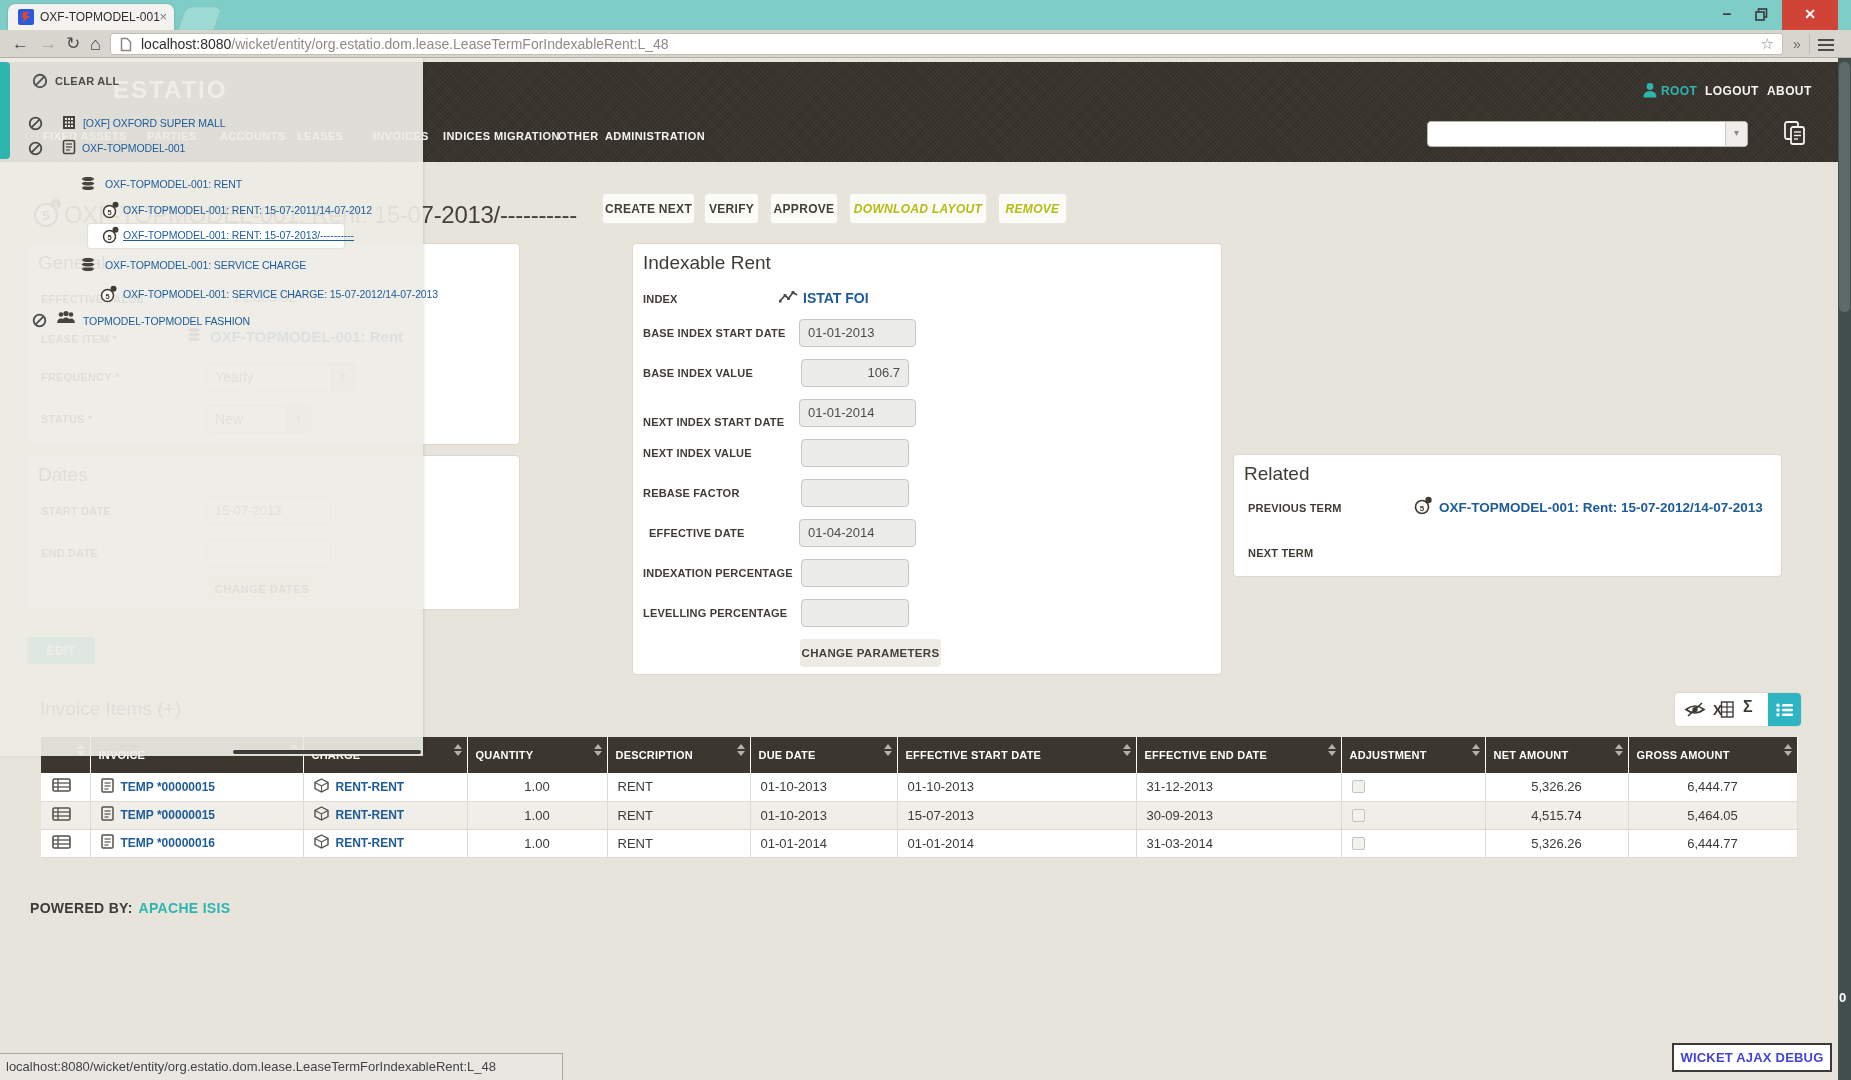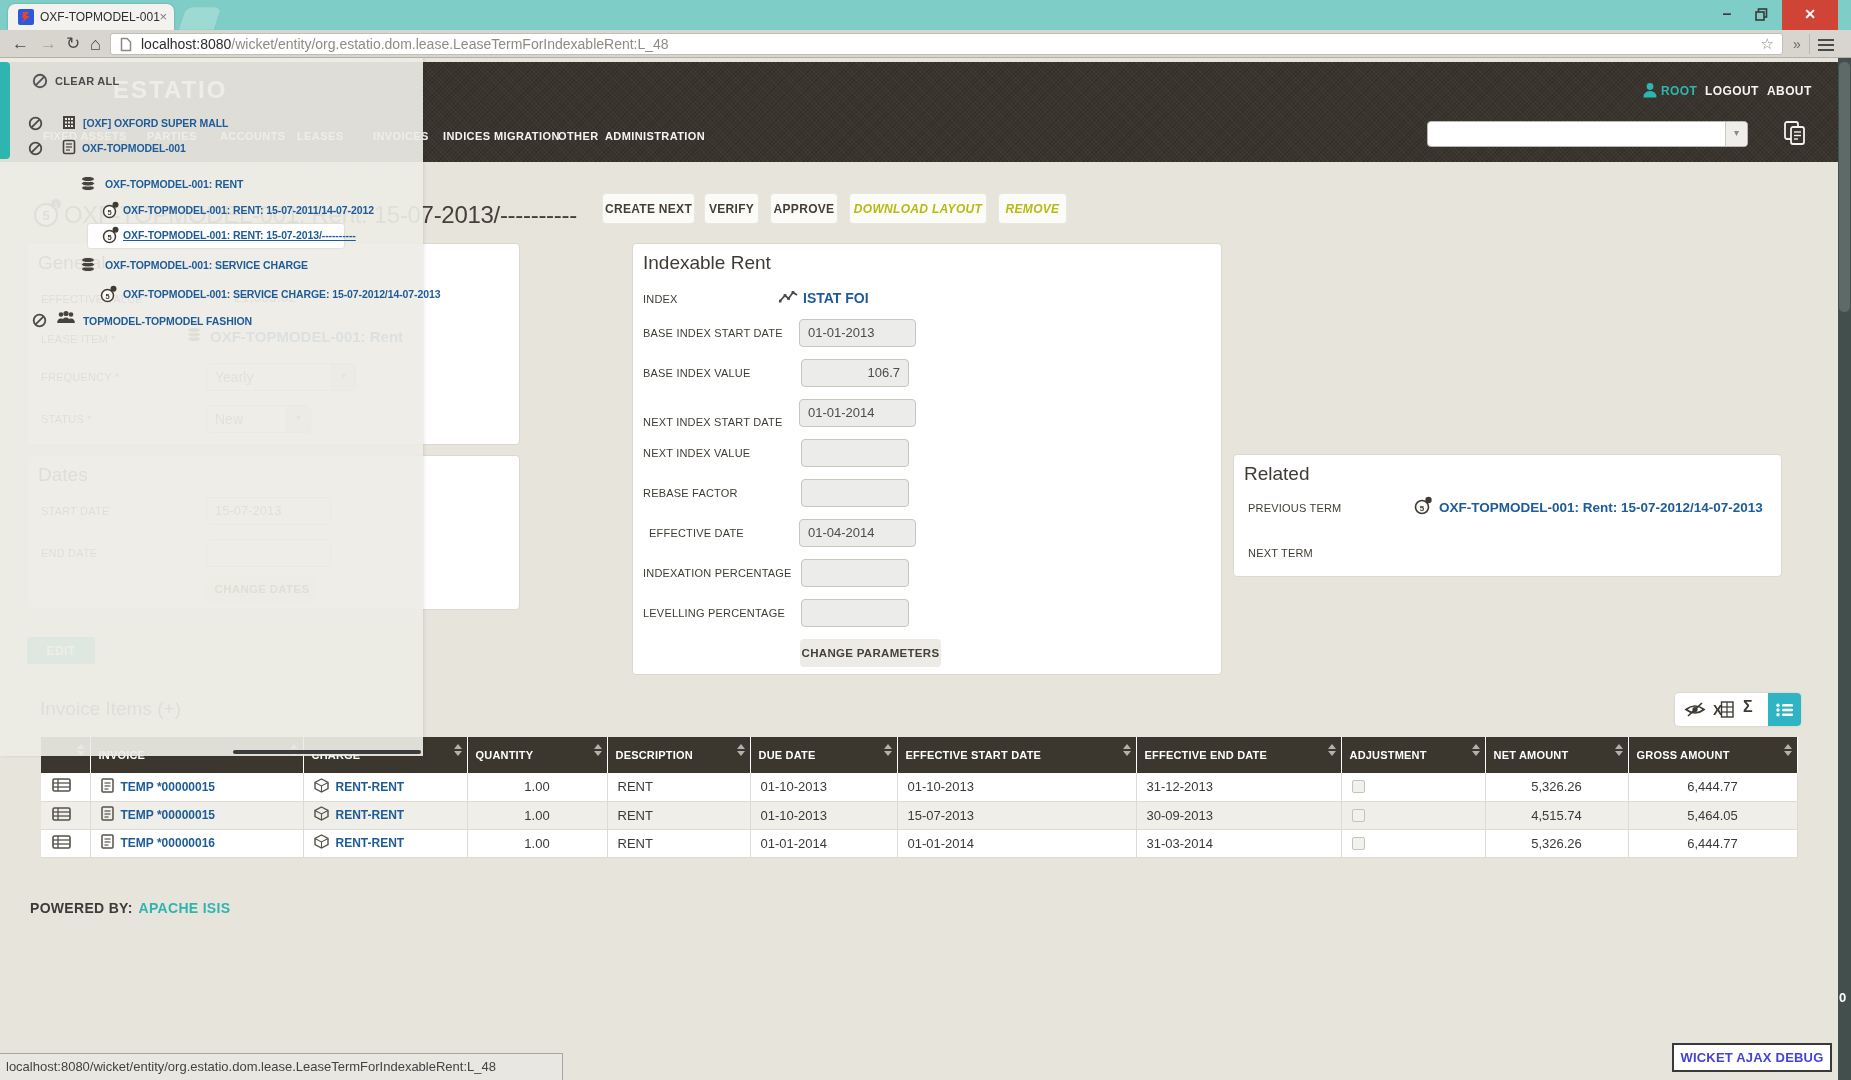--- a/index.html
+++ b/index.html
@@ -35,21 +35,21 @@
   .search-input { position:absolute; left:2px; top:2px; width:292px; height:20px; border:none; outline:none; font-size:13px; background:transparent; }
 
   .title-row { position:absolute; left:33px; top:140px; height:32px; }
   .page-title { position:absolute; left:31px; top:3px; font-size:24px; color:#45413a; white-space:nowrap; letter-spacing:-.3px; }
 
   .action-btn { position:absolute; top:135px; height:31px; background:#fbfbf8; border:1px solid #e9e7e0; border-radius:4px; font-size:12px; font-weight:bold; color:#433f37; letter-spacing:.3px; text-align:center; font-family:"Liberation Sans", sans-serif; cursor:pointer; }
   .action-yellow { color:#b6bb13; font-style:italic; }
 
   .panel { position:absolute; background:#fff; border:1px solid #dbd8d1; border-radius:4px; }
   .ptitle { position:absolute; left:10px; top:8px; font-size:19px; color:#3f3b35; }
-  .flabel { position:absolute; font-size:11px; font-weight:normal; color:#403c35; letter-spacing:.2px; white-space:nowrap; }
+  .flabel { position:absolute; font-size:11px; font-weight:bold; color:#403c35; letter-spacing:.2px; white-space:nowrap; }
   .ro-input { position:absolute; height:28px; background:#ececea; border:1px solid #c9c6c0; border-radius:4px; font-size:13px; color:#4c4c4c; line-height:26px; padding:0 8px; overflow:hidden; white-space:nowrap; }
   .ro-right { text-align:right; }
   .sub-btn { position:absolute; height:28px; background:#edebe6; border:none; border-radius:4px; font-size:11.5px; font-weight:bold; color:#45413a; letter-spacing:.3px; font-family:"Liberation Sans", sans-serif; cursor:pointer; }
   .bluelink { color:#1d5b99; font-weight:bold; text-decoration:none; white-space:nowrap; }
   .ghost-select { position:absolute; height:28px; background:#fff; border:1px solid #c9c6c0; border-radius:4px; font-size:14px; color:#555; line-height:26px; padding:0 8px; }
   .ghost-select .dd { position:absolute; right:0; top:0; width:24px; height:26px; background:#e8e6e1; border-left:1px solid #c9c6c0; text-align:center; line-height:24px; color:#8a8a8a; font-size:10px; border-radius:0 3px 3px 0; }
   .edit-btn { position:absolute; left:27px; top:579px; width:68px; height:27px; background:#35b8b3; color:#fff; border:none; border-radius:3px; font-size:12px; font-weight:bold; letter-spacing:.4px; font-family:"Liberation Sans", sans-serif; }
 
   .invoice-heading { position:absolute; left:40px; top:640px; font-size:19px; color:#3f3b35; }
   .toolbar { position:absolute; left:1675px; top:635px; width:126px; height:33px; background:#fff; border-radius:4px; box-shadow:0 0 2px rgba(0,0,0,.15); }
@@ -70,21 +70,21 @@
   .checkbox { width:13px; height:13px; background:#f2f1ee; border:1px solid #c6c3bd; border-radius:2px; }
   td.center { text-align:center; }
 
   .footer { position:absolute; left:30px; top:842px; font-size:14px; font-weight:bold; color:#3b3b3b; letter-spacing:.3px; }
   .footer a { color:#2fb5b0; text-decoration:none; margin-left:6px; }
 
   
   .overlay { position:absolute; left:0; top:57px; width:423px; height:699px; background:rgba(237,235,229,.92); z-index:5; box-shadow:1px 0 3px rgba(0,0,0,.10); }
   .teal-tab { position:absolute; left:0; top:5px; width:10px; height:97px; background:#2fb5b0; border-radius:0 4px 4px 0; }
   .ov-item { position:absolute; white-space:nowrap; }
-  .ov-link { font-size:10.5px; font-weight:bold; color:#1d5b99; letter-spacing:-.1px; text-decoration:none; text-transform:uppercase; }
+  .ov-link { font-size:10.5px; font-weight:normal; color:#1d5b99; letter-spacing:-.1px; text-decoration:none; text-transform:uppercase; }
   .ov-clear { font-size:11px; font-weight:bold; color:#4a4a4a; letter-spacing:.3px; }
   .ov-hl { position:absolute; left:88px; top:167px; width:256px; height:24px; background:#fff; border-radius:2px; box-shadow:0 0 2px rgba(0,0,0,.18); }
   .ov-scrollthumb { position:absolute; left:233px; bottom:2px; width:188px; height:4px; background:#3c3c3c; border-radius:2px; }
   .banicon { position:absolute; cursor:pointer; }
 
   
   .scroll-strip { position:absolute; right:0; top:0; width:13px; height:1080px; background:#434f4c; z-index:15; }
   .scroll-thumb { position:absolute; left:1px; top:62px; width:11px; height:250px; background:#5d6a67; border-radius:5px; }
   .zero-counter { position:absolute; left:1px; top:990px; color:#fff; font-size:13px; font-weight:bold; }
   .status-tooltip { position:absolute; left:0; top:1053px; width:563px; height:27px; background:#e9e7e2; border-top:1px solid #a9a59f; border-right:1px solid #a9a59f; font-size:13px; color:#434343; line-height:26px; padding-left:6px; z-index:16; white-space:nowrap; overflow:hidden; }

